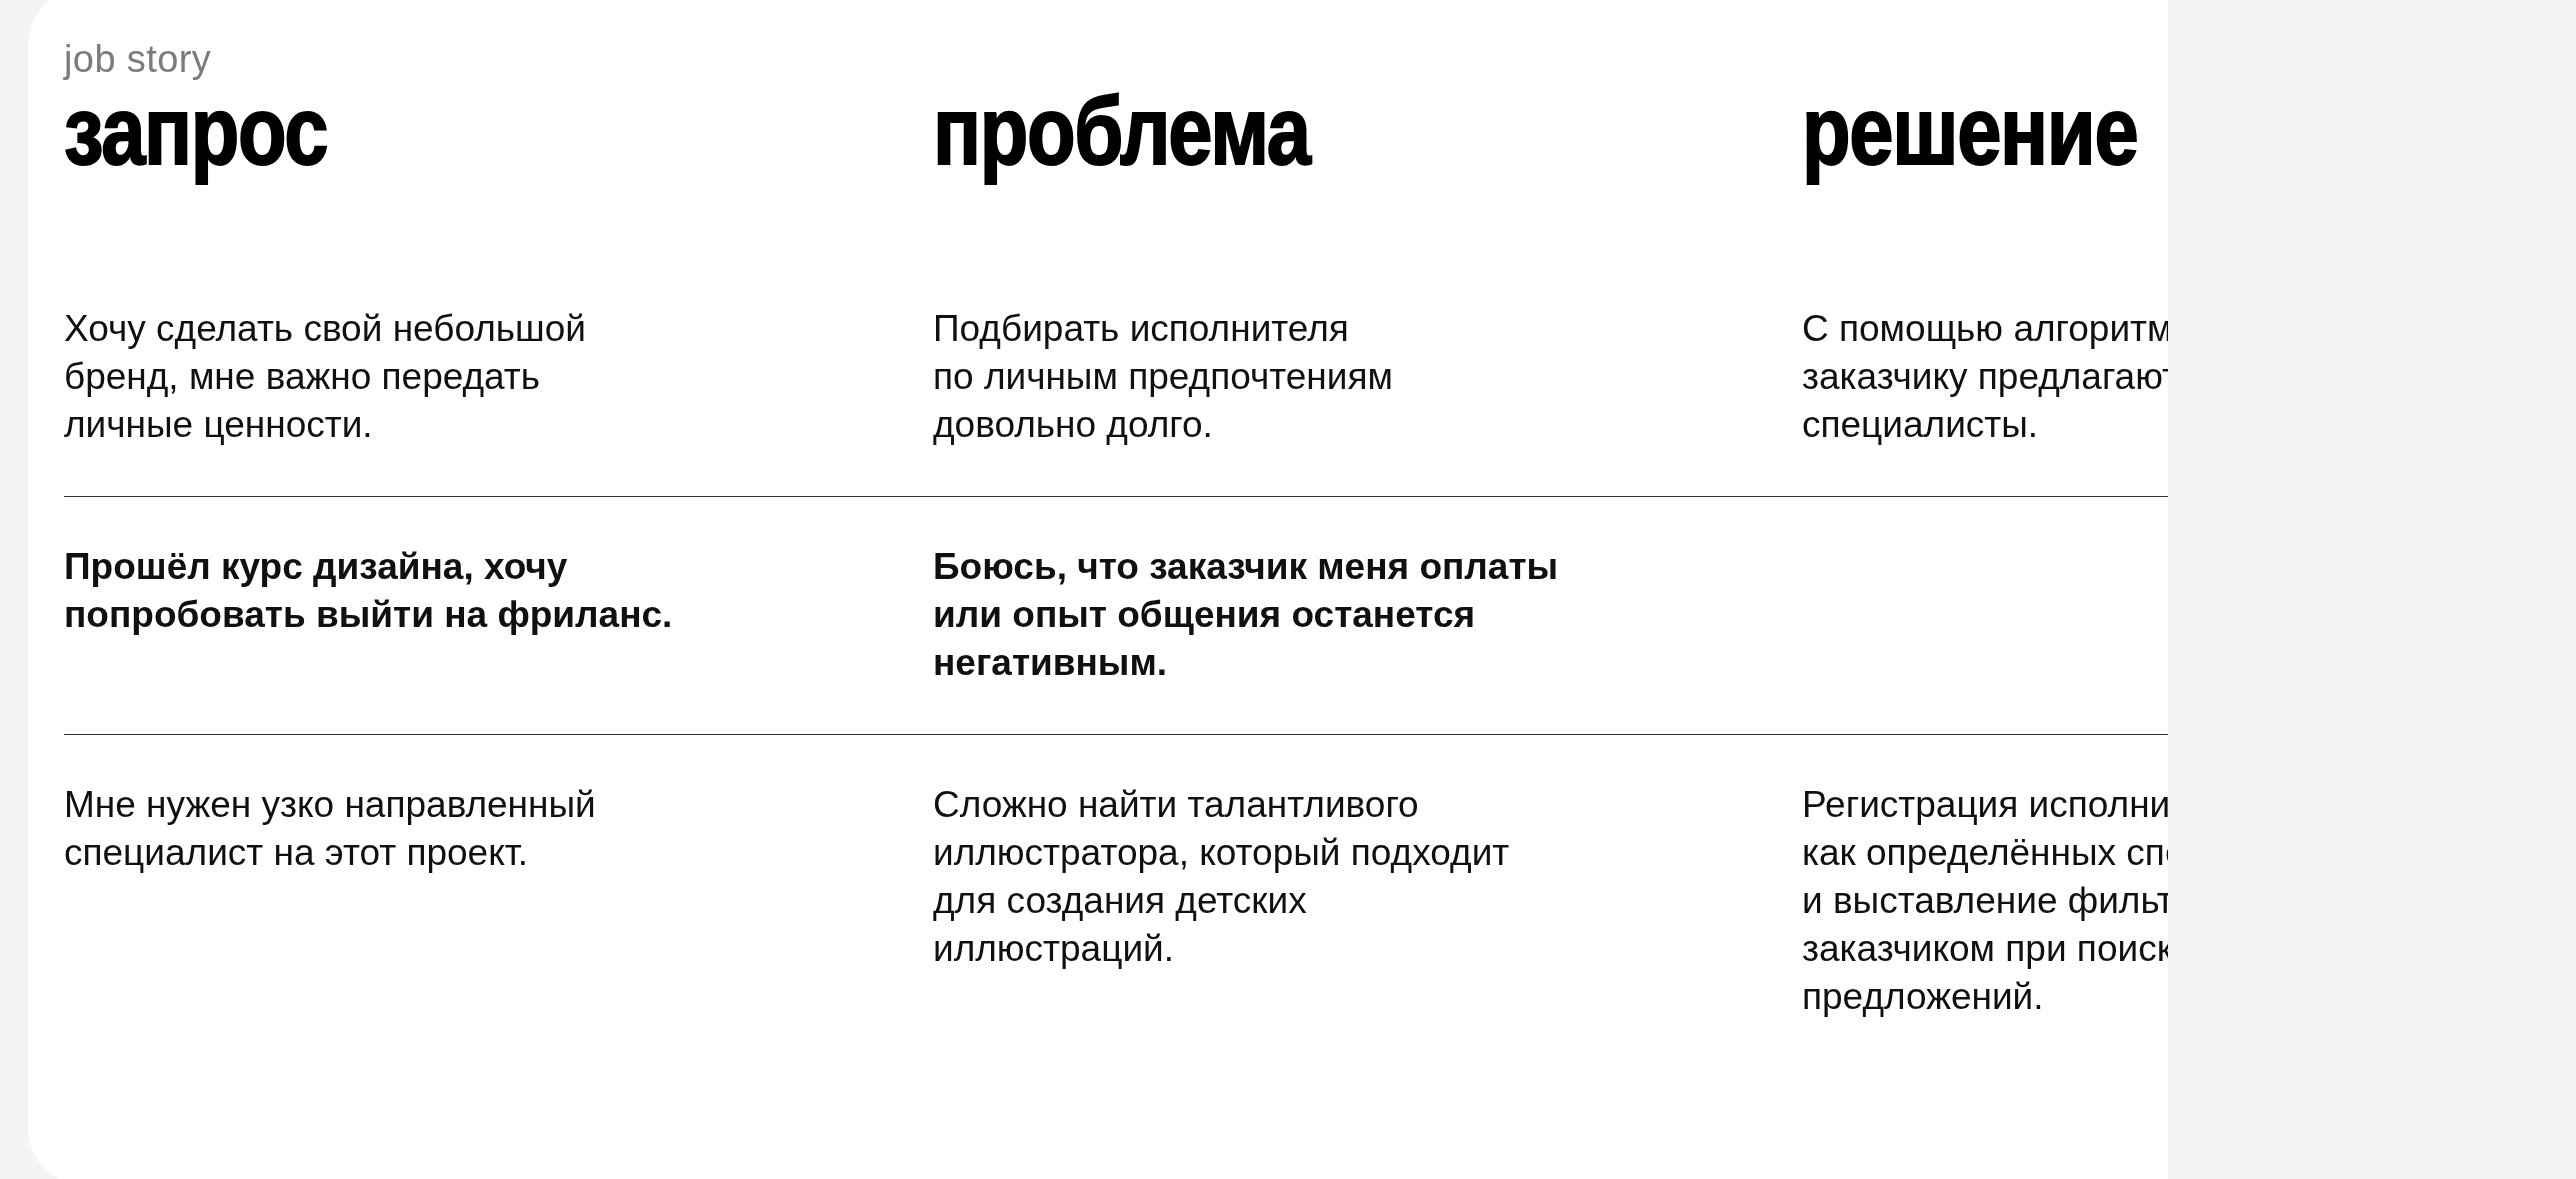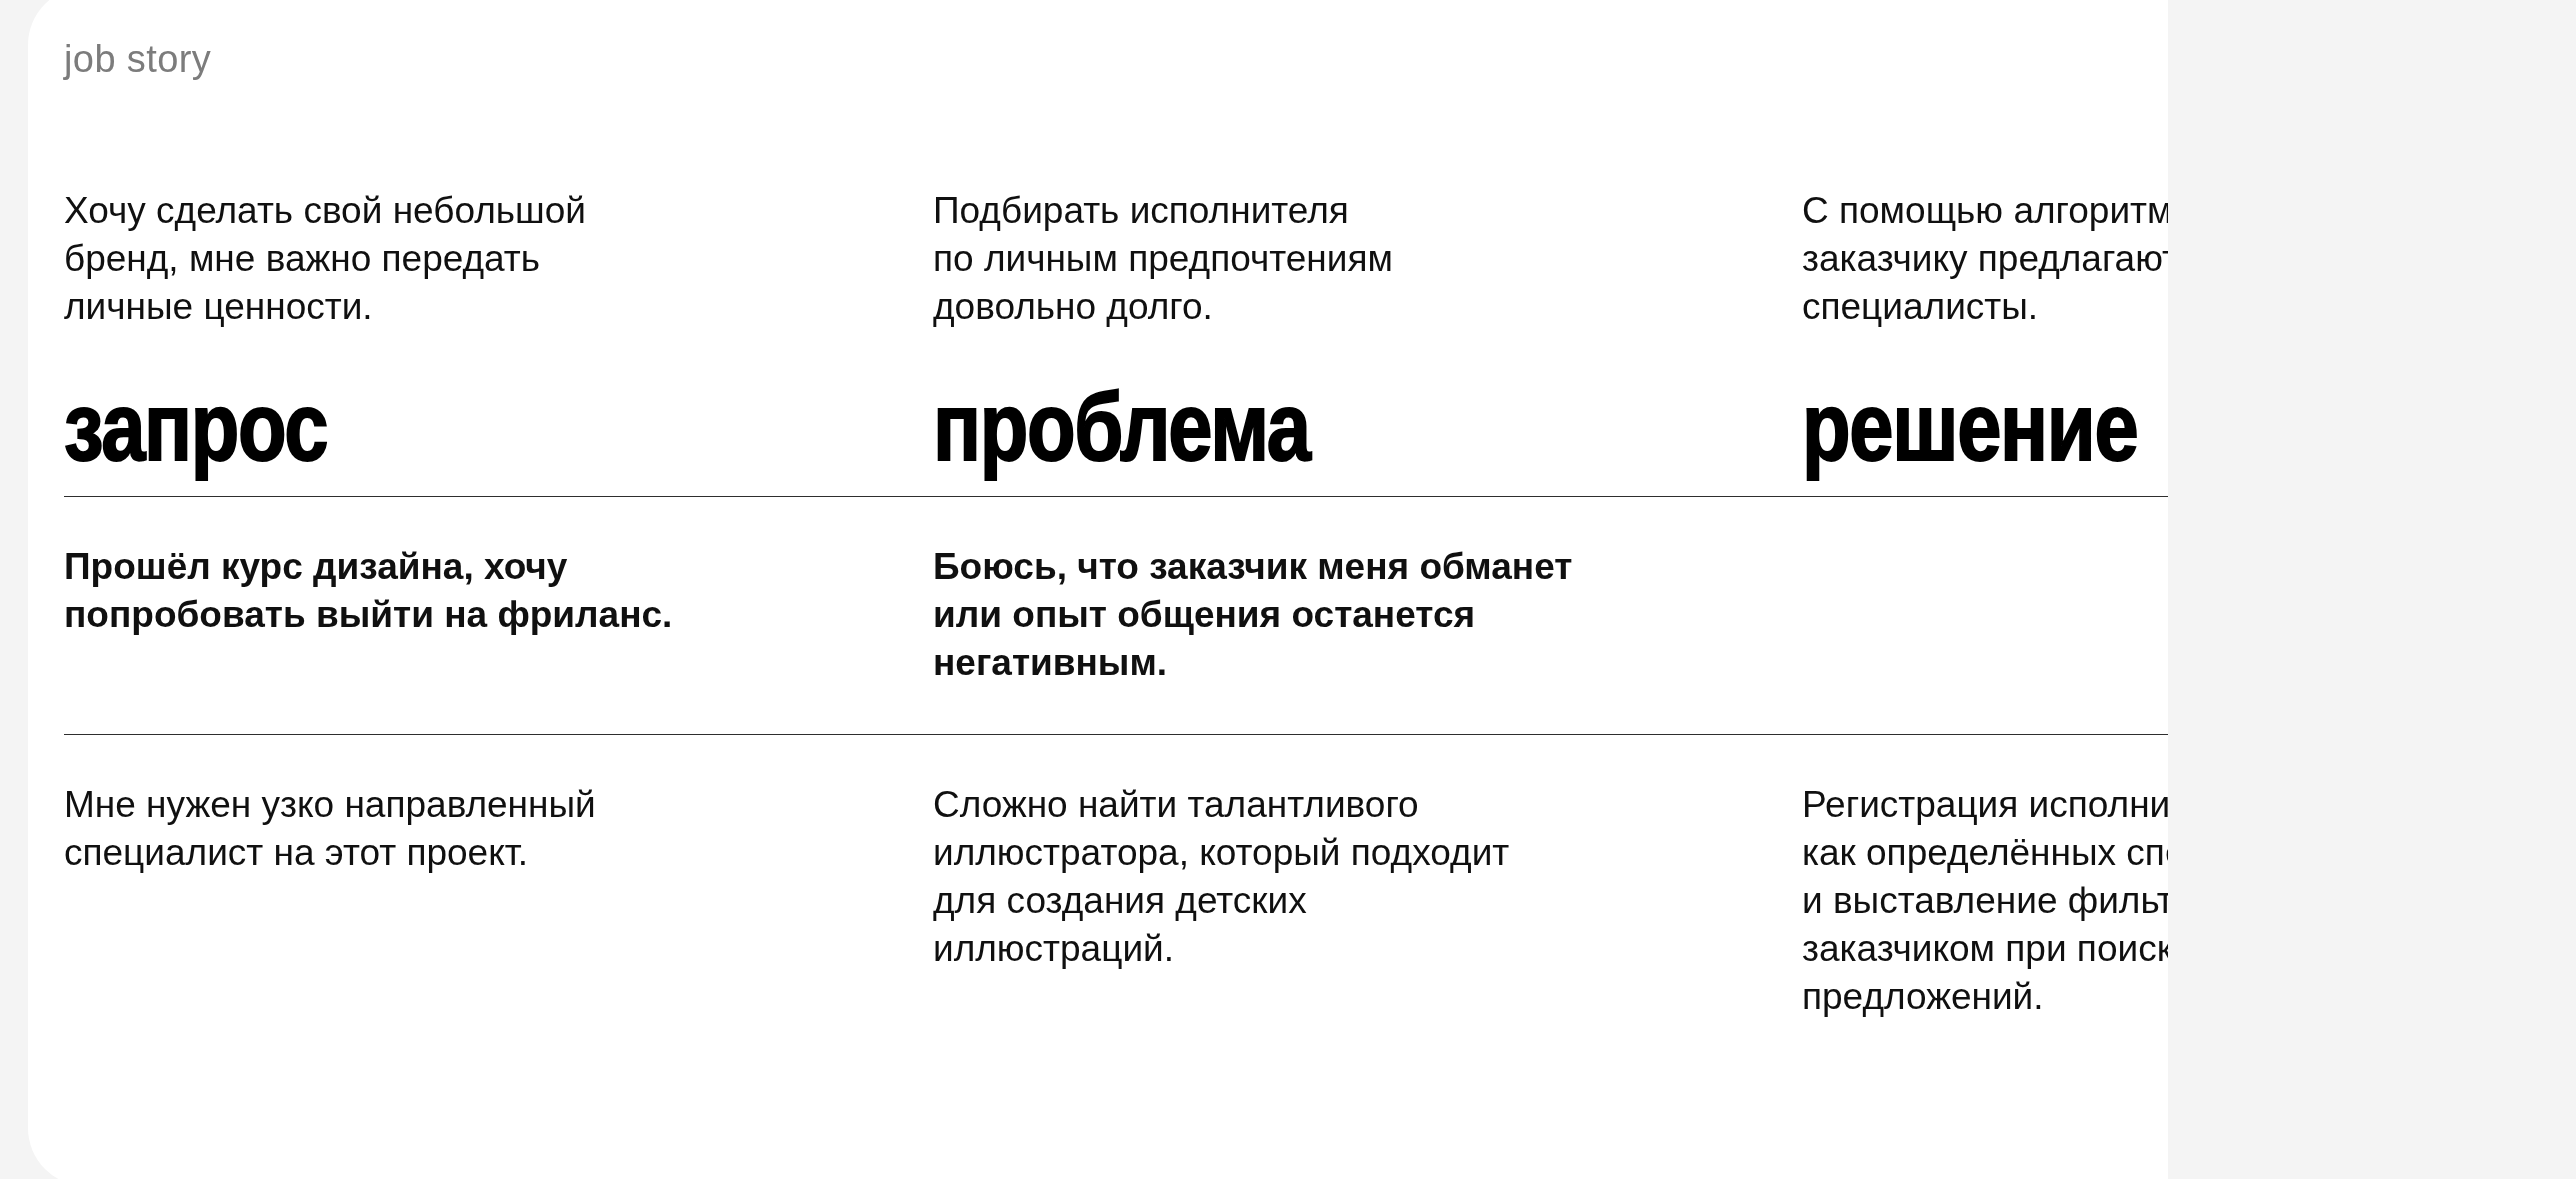--- a/index.html
+++ b/index.html
@@ -69,48 +69,48 @@
   .row-3 { border-top: 1.6px solid #2e2e2e; padding-top: 46px; padding-bottom: 32px; }
 </style>
 </head>
 <body>
 
 <div class="page">
   <div class="card">
 
     <div class="kicker">job story</div>
 
+    <div class="grid headers">
+      <div class="hcell">
+        <span class="htext">запрос</span>
+      </div>
+      <div class="hcell">
+        <span class="htext">проблема</span>
+      </div>
+      <div class="hcell">
+        <span class="htext">решение</span>
+      </div>
+    </div>
+
     <div class="grid body-row row-1">
       <div class="cell">Хочу сделать свой небольшой
 бренд, мне важно передать
 личные ценности.</div>
       <div class="cell">Подбирать исполнителя
 по личным предпочтениям
 довольно долго.</div>
       <div class="cell">С помощью алгоритмов мэтчинга
 заказчику предлагаются нужные
 специалисты.</div>
     </div>
 
-    <div class="grid headers">
-      <div class="hcell">
-        <span class="htext">запрос</span>
-      </div>
-      <div class="hcell">
-        <span class="htext">проблема</span>
-      </div>
-      <div class="hcell">
-        <span class="htext">решение</span>
-      </div>
-    </div>
-
     <div class="grid body-row row-2">
       <div class="cell">Прошёл курс дизайна, хочу
 попробовать выйти на фриланс.</div>
-      <div class="cell">Боюсь, что заказчик меня обманет
+      <div class="cell">Боюсь, что заказчик меня оплаты
 или опыт общения останется
 негативным.</div>
     </div>
 
     <div class="grid body-row row-3">
       <div class="cell">Мне нужен узко направленный
 специалист на этот проект.</div>
       <div class="cell">Сложно найти талантливого
 иллюстратора, который подходит
 для создания детских

